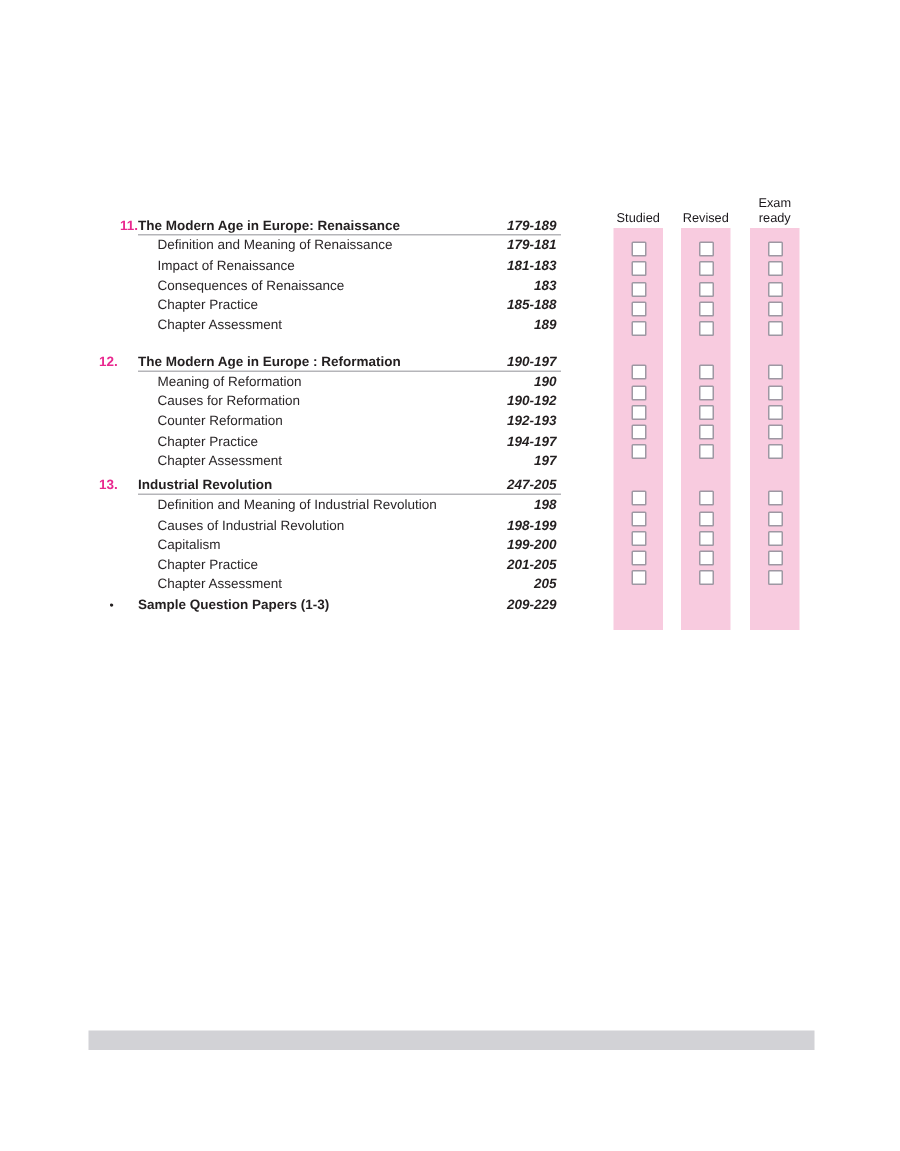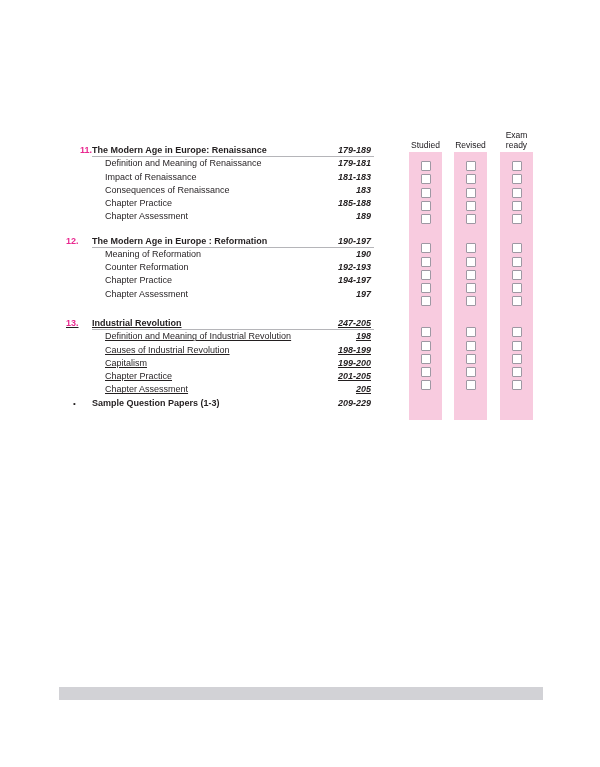--- a/index.html
+++ b/index.html
@@ -18,21 +18,21 @@
     background:#ffffff;
     font-family:"Liberation Sans","DejaVu Sans",sans-serif;
     color:var(--text);
     overflow:hidden;
   }
   
   .toc{position:absolute;left:66px;top:0;width:308px;}
   .chapter{position:absolute;left:0;width:308px;}
   .chapter.c0{top:144px;text-align:right;}
   .chapter.c1{top:234.5px;}
-  .chapter.c2{top:317px;text-decoration:underline;}
+  .chapter.c2{top:317px;}
   .row{display:flex;height:13.3px;line-height:13.3px;font-size:9px;}
   .num{flex:none;width:26px;font-weight:bold;color:var(--chapter-number);}
   .inner{width:282px;display:flex;justify-content:space-between;}
   .heading .inner{border-bottom:1px solid var(--rule);height:13.3px;}
   .title{font-weight:bold;color:var(--text);white-space:nowrap;}
   .pages{font-style:italic;font-weight:bold;padding-right:3px;white-space:nowrap;}
   .item .label{font-weight:normal;color:#2a2628;white-space:nowrap;margin-left:13px;}
   .extra-row{position:absolute;left:0;top:397px;}
   .extra-row .num{color:var(--text);font-weight:normal;padding-left:7px;font-size:8px;}
   .extra-row .label{font-weight:bold;}
@@ -133,20 +133,27 @@
       <div class="row item">
         <span class="num"></span>
         <span class="inner">
           <span class="label">Meaning of Reformation</span>
           <span class="pages">190</span>
         </span>
       </div>
       <div class="row item">
         <span class="num"></span>
         <span class="inner">
+          <span class="label">Causes for Reformation</span>
+          <span class="pages">190-192</span>
+        </span>
+      </div>
+      <div class="row item">
+        <span class="num"></span>
+        <span class="inner">
           <span class="label">Counter Reformation</span>
           <span class="pages">192-193</span>
         </span>
       </div>
       <div class="row item">
         <span class="num"></span>
         <span class="inner">
           <span class="label">Chapter Practice</span>
           <span class="pages">194-197</span>
         </span>

